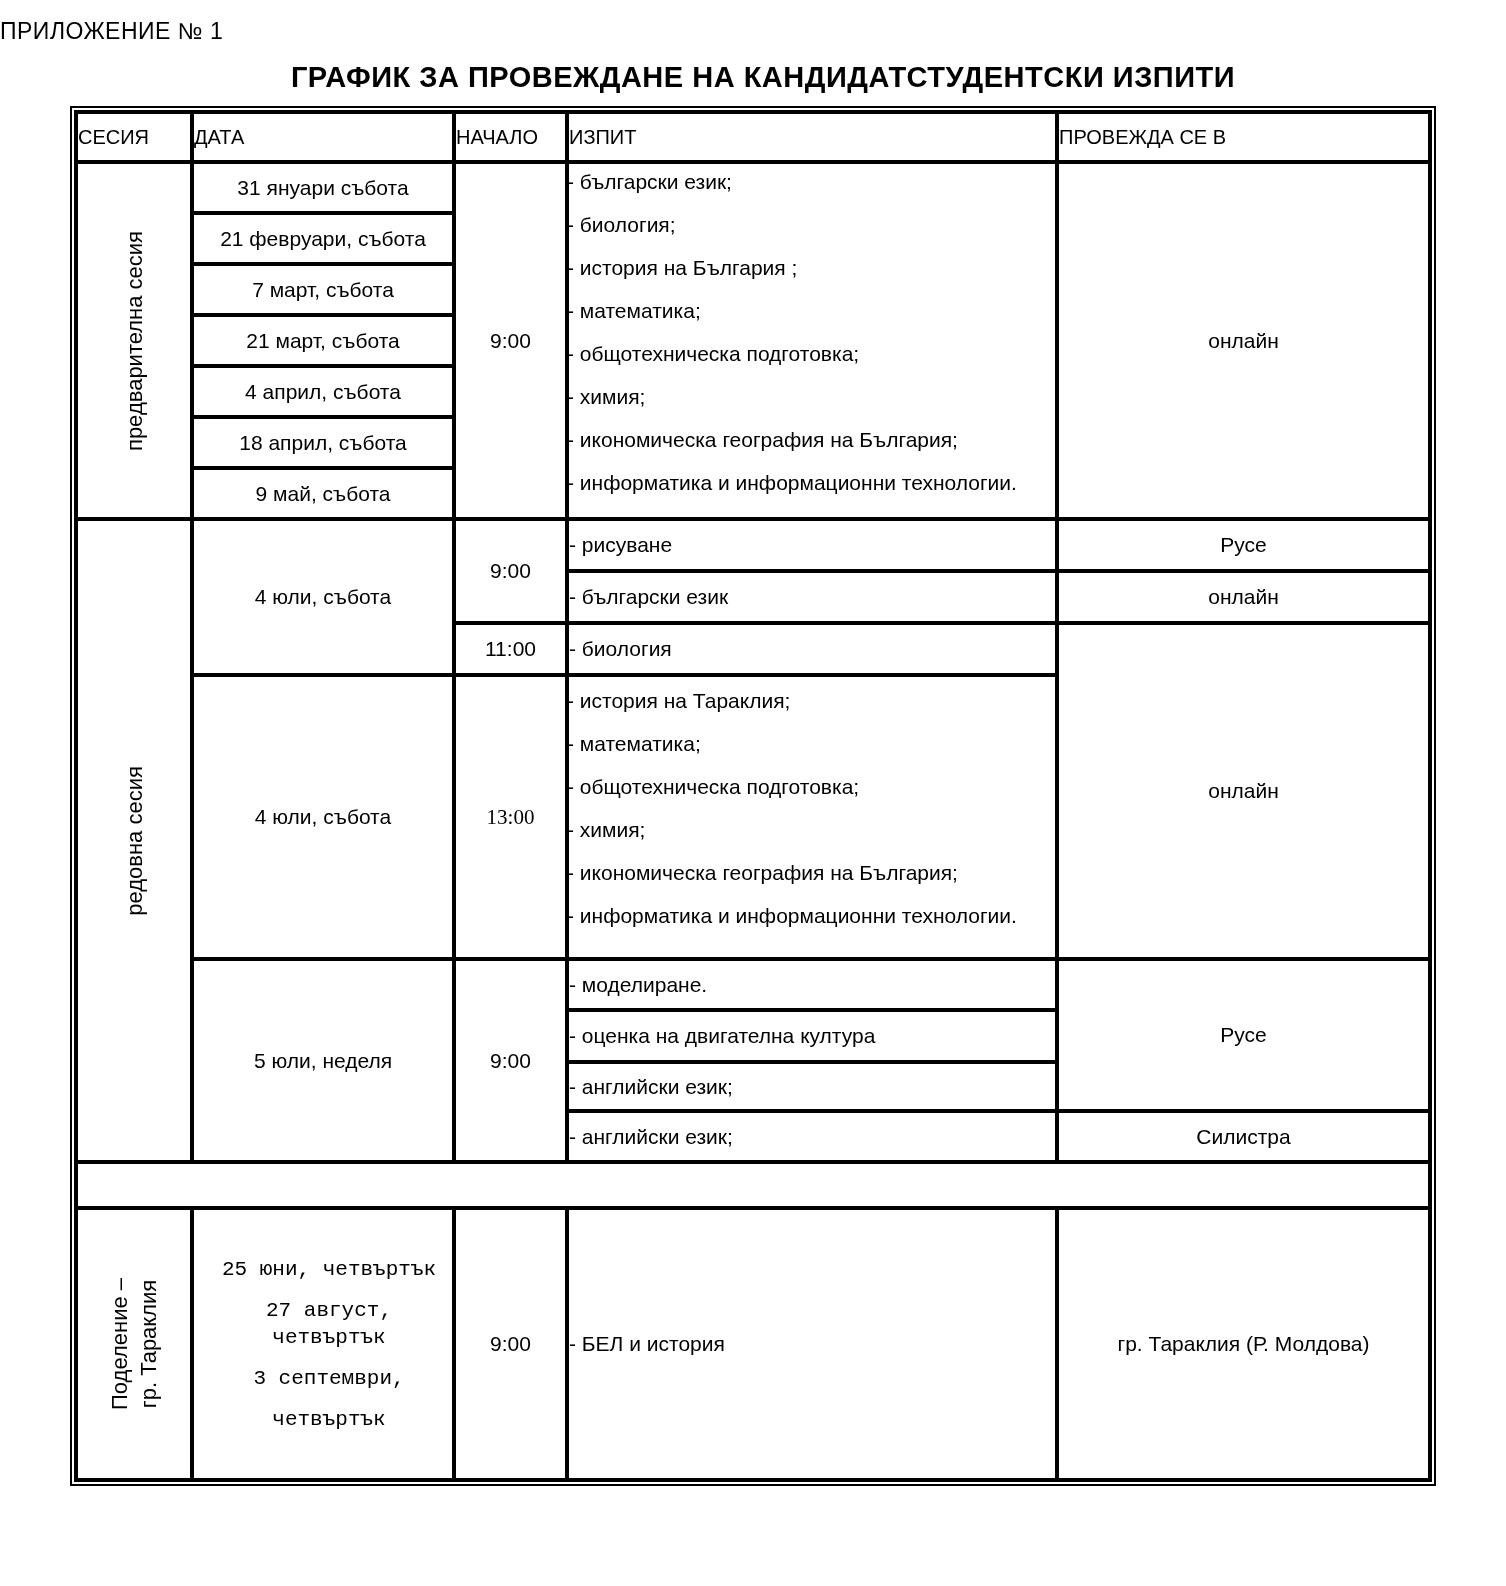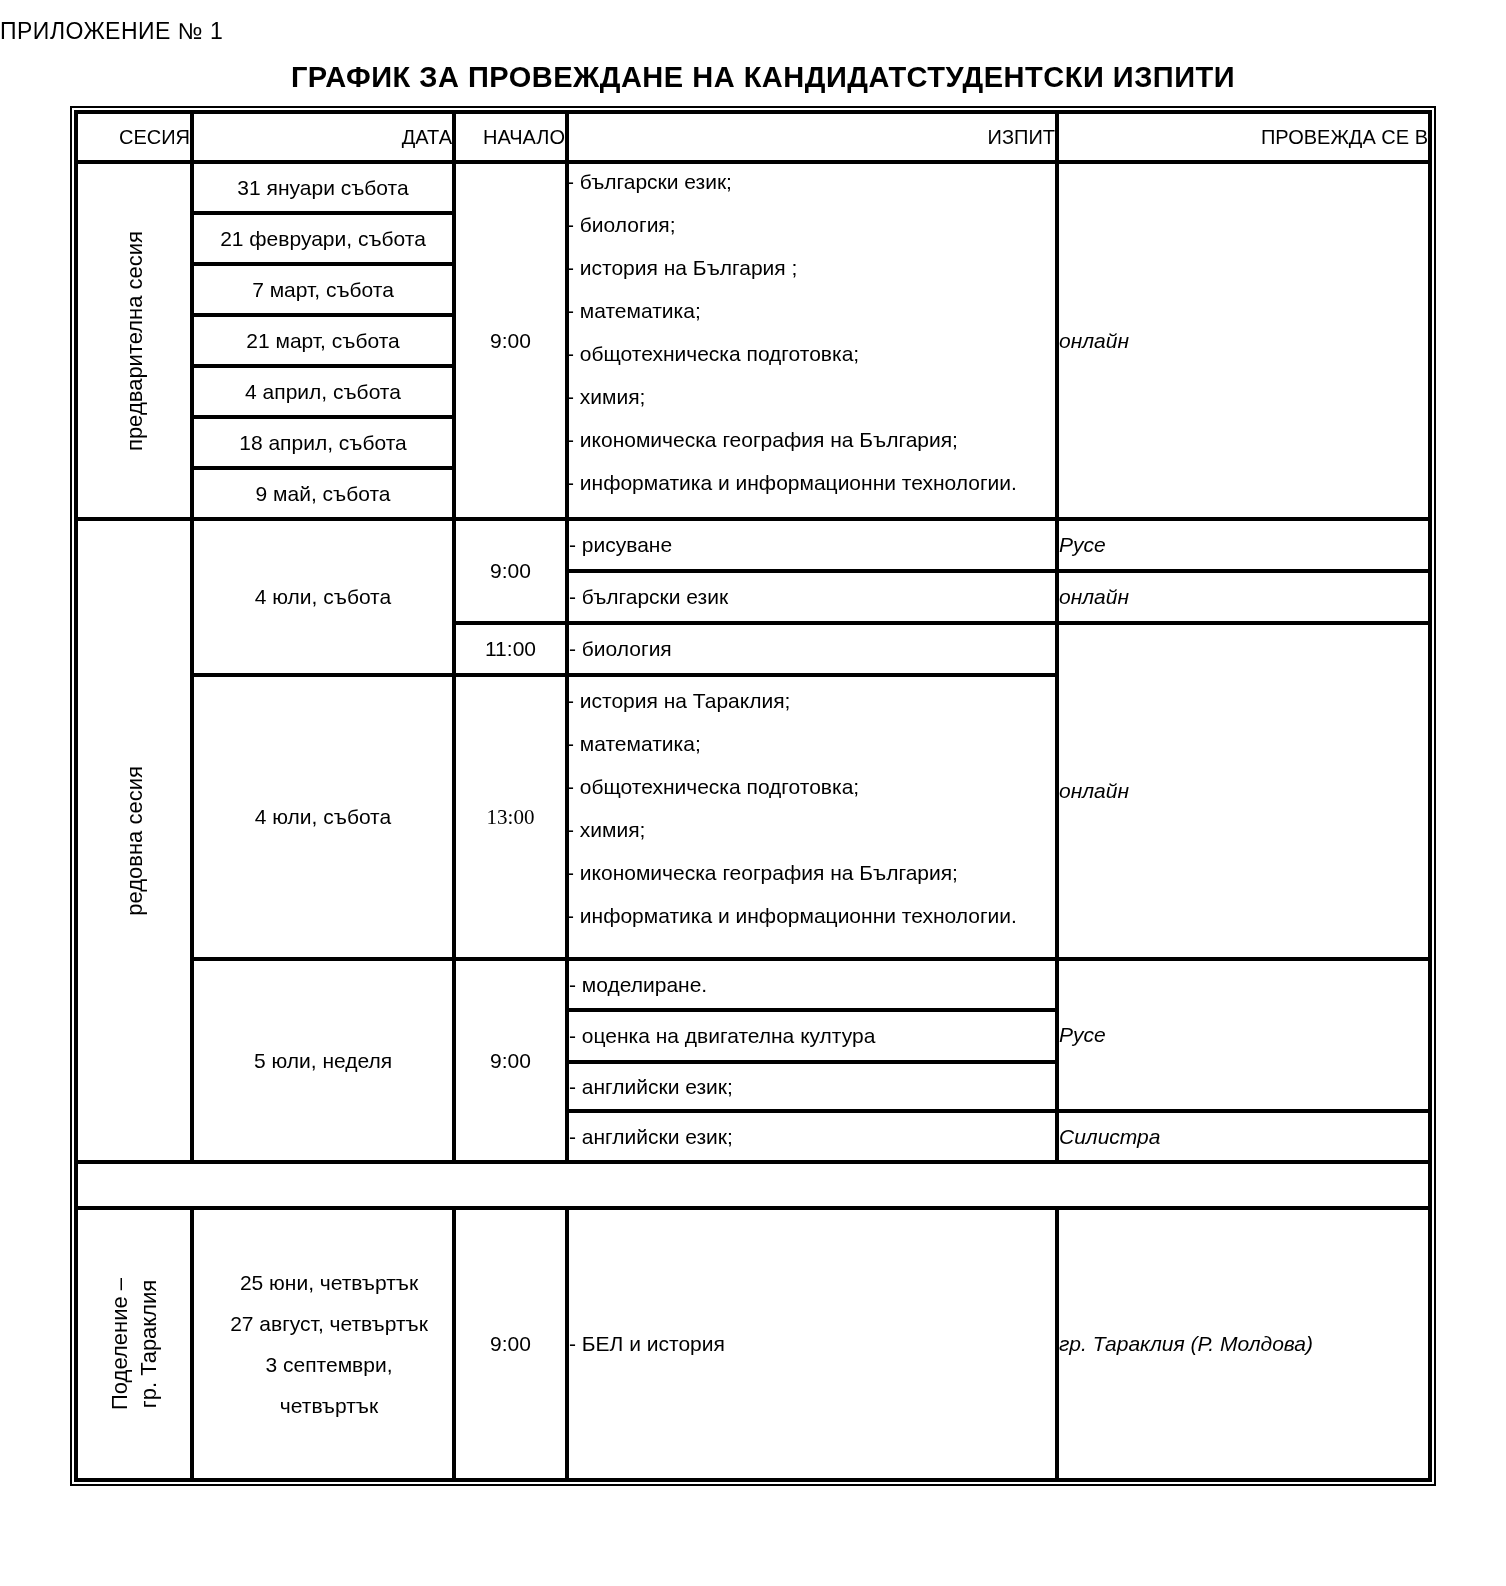--- a/index.html
+++ b/index.html
@@ -43,37 +43,37 @@
   .schedule th, .schedule td {
     border: 4px solid #000;
     padding: 0;
     font-size: 21px;
     font-weight: normal;
     vertical-align: middle;
     overflow: hidden;
   }
   .schedule th {
     font-size: 20px;
-    text-align: right;
+    text-align: left;
     height: 46px;
   }
   .session-cell { position: relative; }
   .vtext {
     position: absolute;
     top: 50%;
     left: 50%;
     transform: translate(-50%, -50%) rotate(-90deg);
     white-space: nowrap;
     font-size: 22px;
     line-height: 29px;
     text-align: center;
   }
   .date-cell { text-align: center; }
   .time-cell { text-align: center; }
-  .loc-cell  { text-align: left; font-style: italic; }
+  .loc-cell  { text-align: center; }
   .v-top  { vertical-align: top; }
   .pt48   { padding-top: 48px; }
   .pt14   { padding-top: 14px; font-family: Liberation Serif, serif; }
   .exam-cell {
     text-align: left;
     vertical-align: top;
     padding: 11px 8px 0 10px;
   }
   .exam-cell p {
     margin: 0 13px 17px 0;
@@ -82,20 +82,21 @@
     text-indent: -14px;
   }
   .exam-mid {
     vertical-align: middle;
     text-align: left;
     padding: 0 8px 0 10px;
   }
   .s3-dates p {
     margin: 0 0 14px 12px;
     line-height: 27px;
+    font-family: Liberation Mono, monospace;
   }
   .s3-dates p:last-child { margin-bottom: 0; }
   .empty-cell { height: 42px; }
 </style>
 </head>
 <body>
 
 <div class="page">
 
   <div class="annex">ПРИЛОЖЕНИЕ № 1</div>

